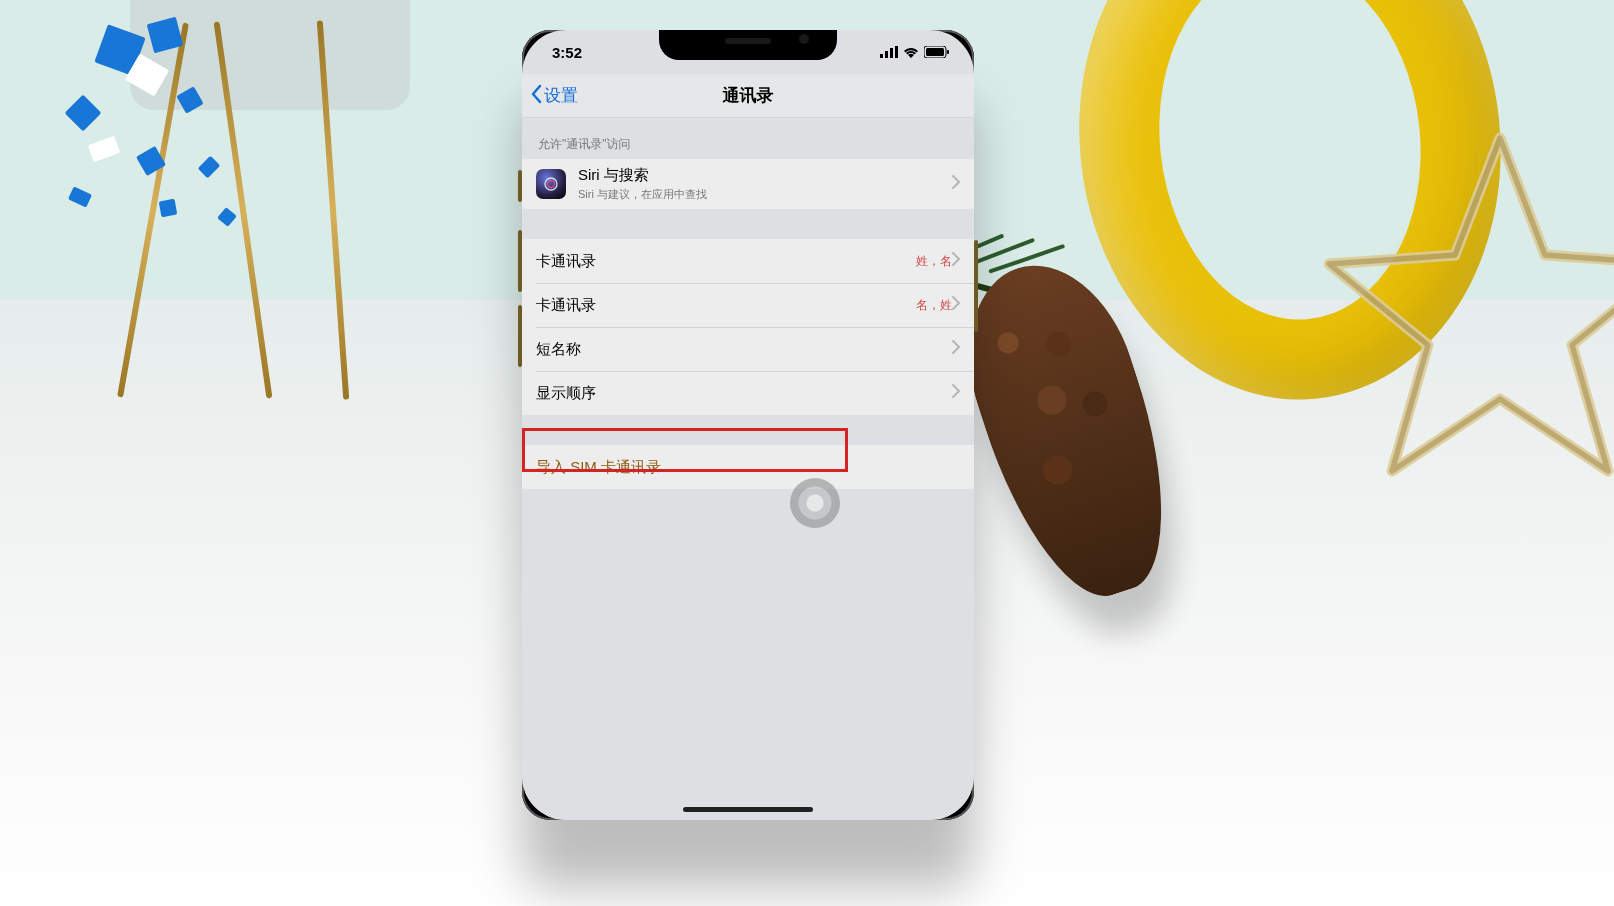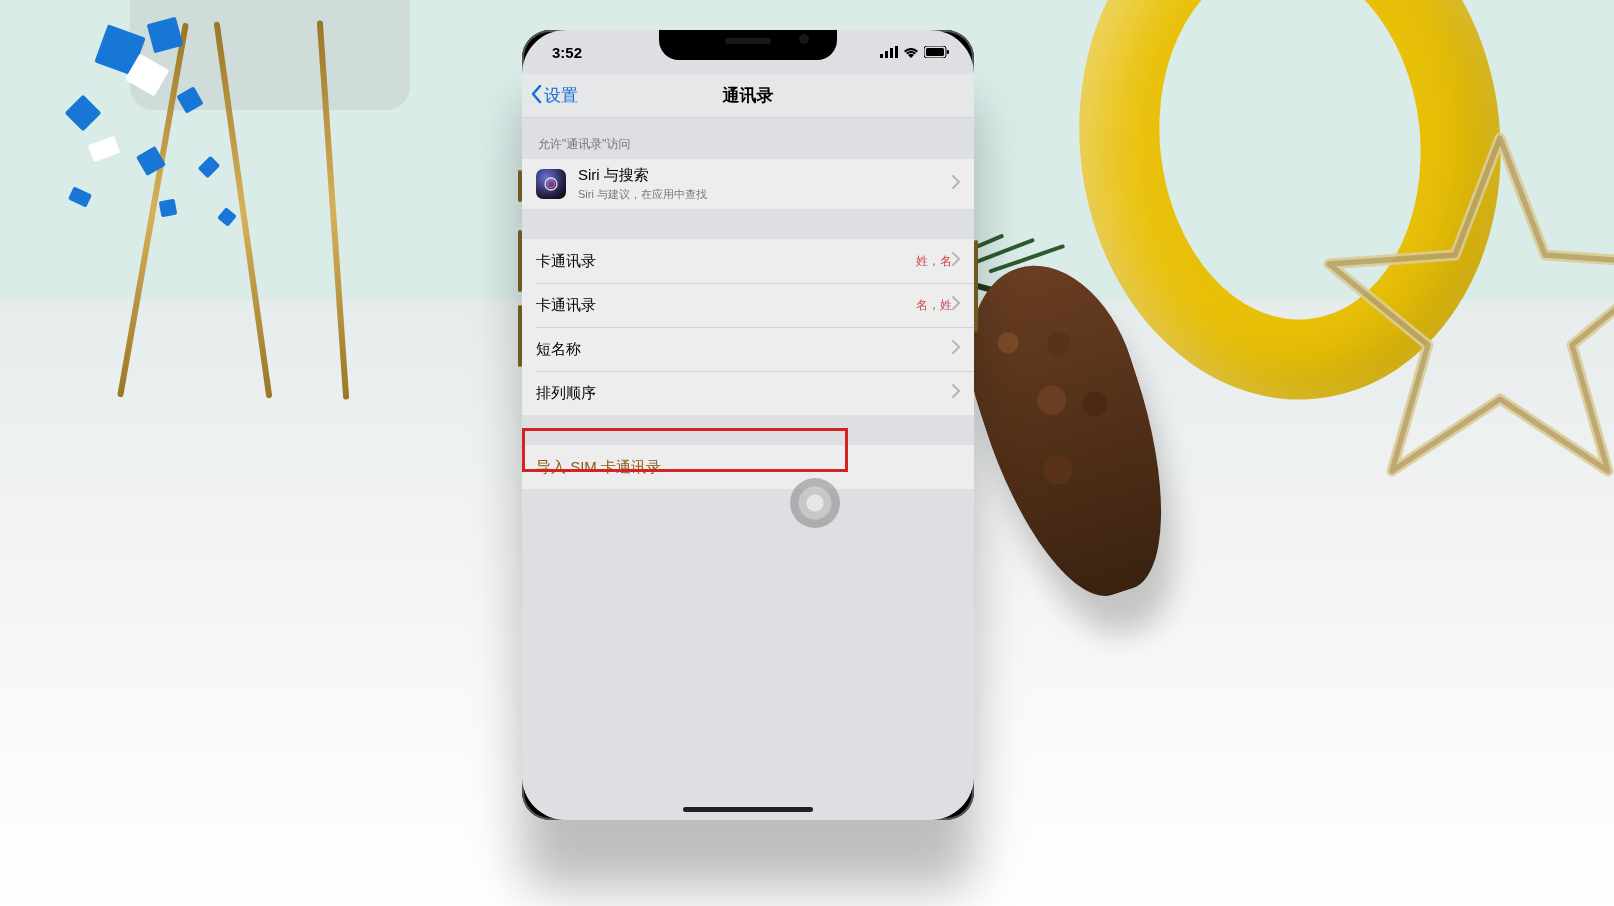--- a/index.html
+++ b/index.html
@@ -465,21 +465,21 @@
         </div>
         <div class="cell">
           <span class="cell-label">短名称</span>
           <span class="chevron">
             <svg width="8" height="14" viewBox="0 0 8 14">
                 <path d="M1 1 L7 7 L1 13" fill="none" stroke="currentColor" stroke-width="2" stroke-linecap="round"></path>
               </svg>
           </span>
         </div>
         <div class="cell">
-          <span class="cell-label">排列顺序</span>
+          <span class="cell-label">显示顺序</span>
           <span class="chevron">
             <svg width="8" height="14" viewBox="0 0 8 14">
                 <path d="M1 1 L7 7 L1 13" fill="none" stroke="currentColor" stroke-width="2" stroke-linecap="round"></path>
               </svg>
           </span>
         </div>
       </div>
 
       <div class="group-gap"></div>
 

